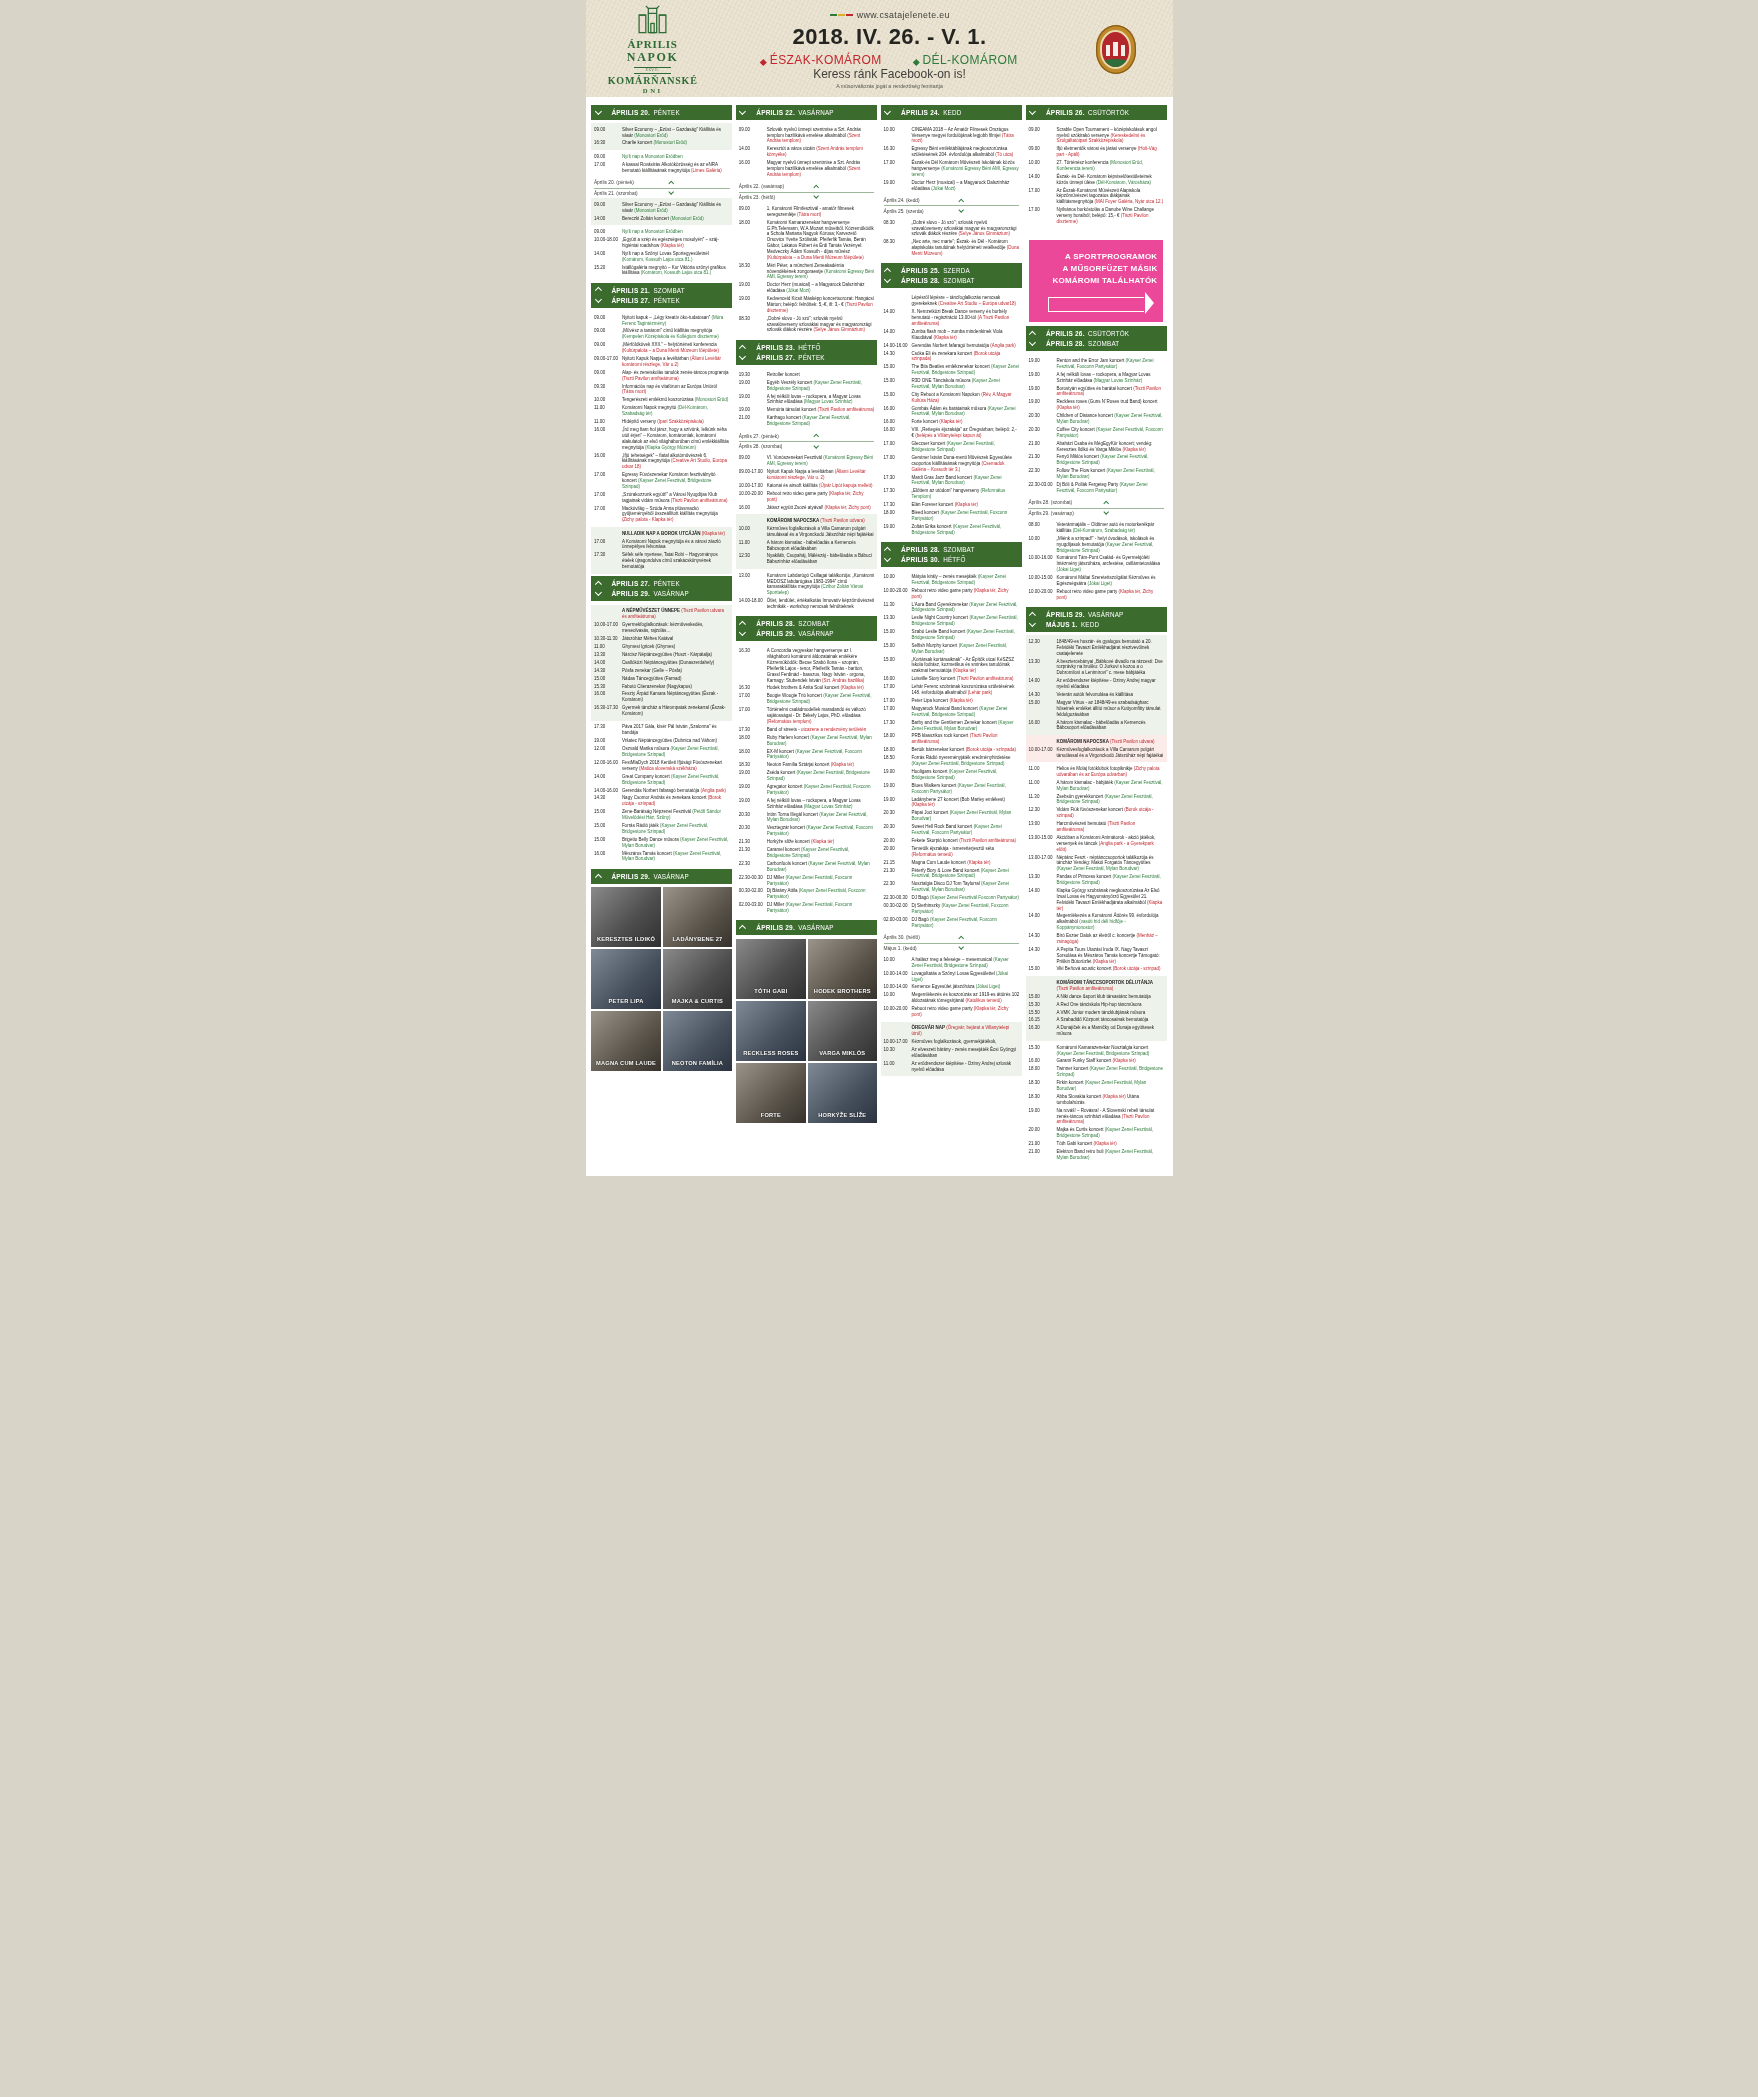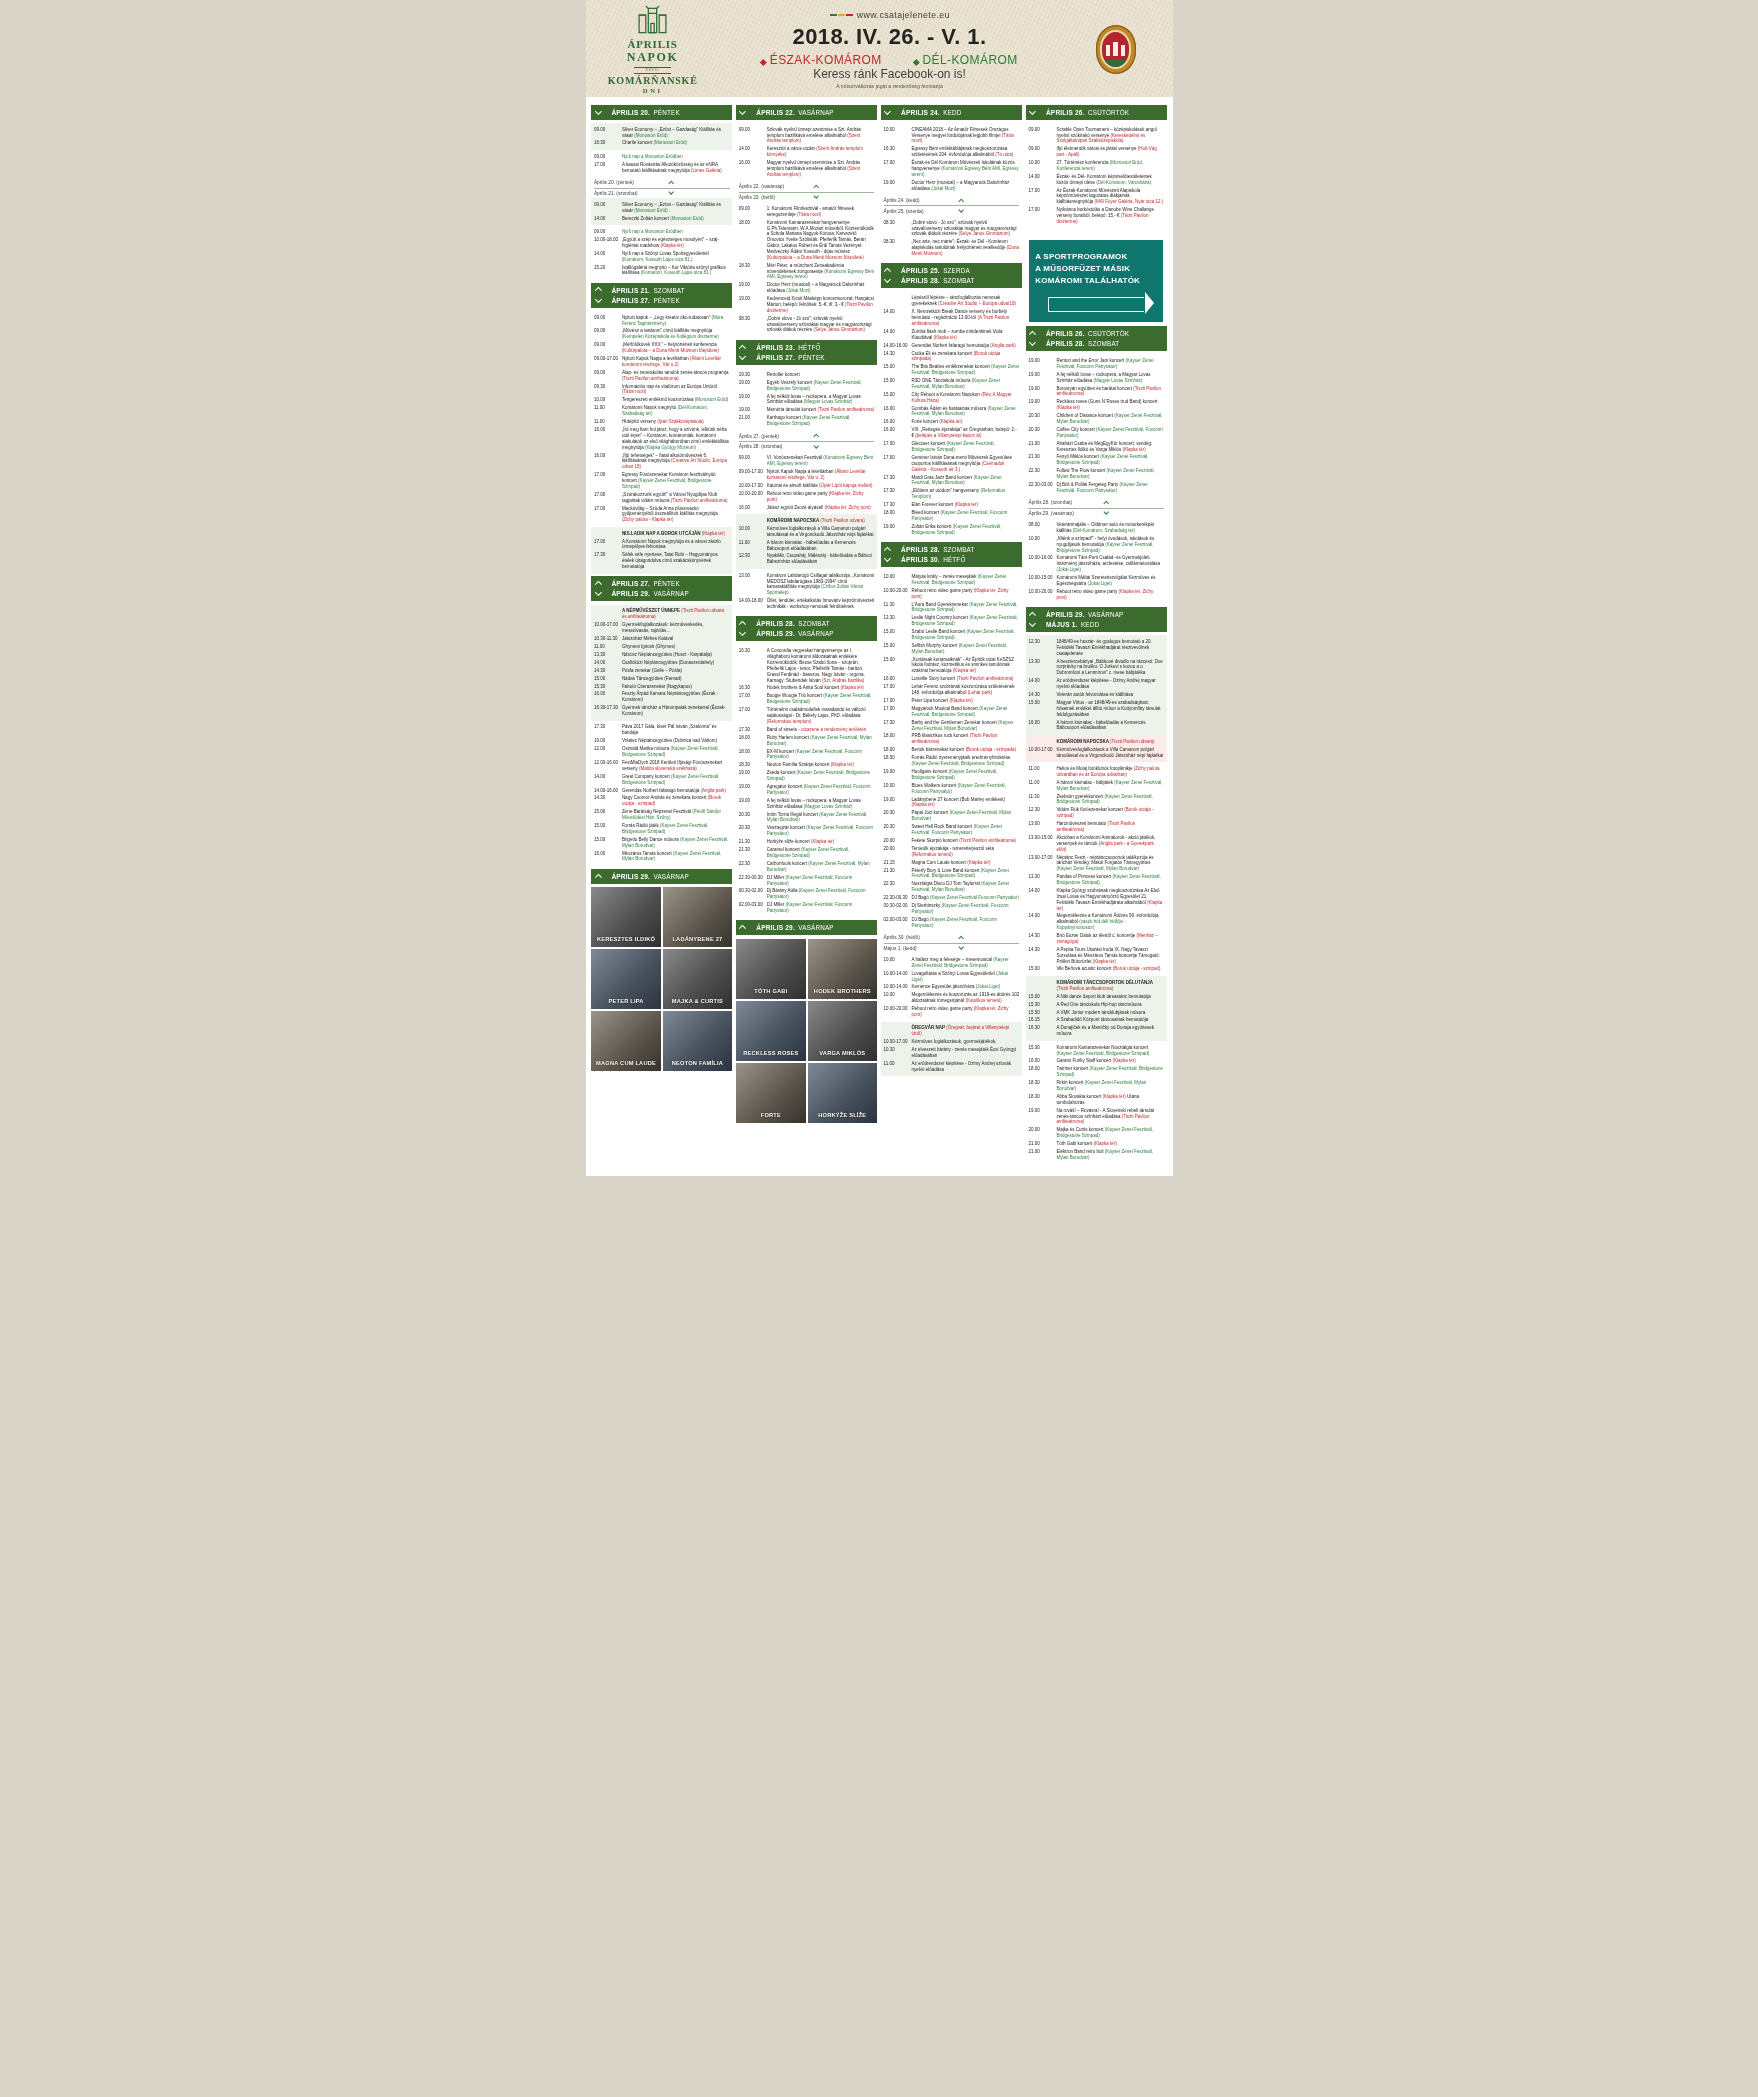--- a/index.html
+++ b/index.html
@@ -50,21 +50,21 @@
   .ev .x{flex:1;font-size:4.5px;line-height:1.3;padding-right:1.7px;}
   .ck{color:#1d1d1b;} .cg{color:#2e7b3c;} .cr{color:#c1272d;} .cb{color:#1d1d1b;font-weight:800;}
   .div{padding:0.8px 2.5px;}
   .div .drow{display:flex;align-items:center;font-size:4.8px;color:#3e3e3a;padding:1.7px 0;}
   .div .dlab{width:63px;}
   .div .gchev{width:3.4px;height:3.4px;border-right:1px solid #2e7b3c;border-bottom:1px solid #2e7b3c;display:inline-block;margin-left:12.6px;}
   .div .gchev.up{transform:rotate(-135deg);margin-top:1.3px;}
   .div .gchev.down{transform:rotate(45deg);margin-top:-1.3px;}
   .div hr{border:none;border-top:0.4px solid #9cb79a;margin:0.4px 0;}
   
-  .notice{background:#0f766e;color:#fff;margin:11px 3.4px 4.2px;padding:11px 5.9px 8.4px;text-align:left;}
+  .notice{background:#ec4899;color:#fff;margin:11px 3.4px 4.2px;padding:11px 5.9px 8.4px;text-align:right;}
   .notice .nl{font-weight:800;font-size:8px;line-height:1.55;letter-spacing:0.2px;}
   .notice .arr{margin:9.2px auto 1.7px;width:78%;height:12.6px;border:1.7px solid #fff;border-right:none;position:relative;}
   .notice .arr:after{content:"";position:absolute;right:-9.2px;top:-5.5px;border:11px solid transparent;border-right:none;border-left:9.2px solid #fff;}
   
   .photos{display:grid;grid-template-columns:1fr 1fr;gap:2.1px;margin-top:0.8px;}
   .ph{height:60px;position:relative;background:linear-gradient(135deg,#8a8a8a,#4c4c4c 60%,#303030);overflow:hidden;}
   .ph:nth-child(3n+2){background:linear-gradient(135deg,#9a948a,#5a544a 60%,#36322c);}
   .ph:nth-child(3n){background:linear-gradient(135deg,#7f8a96,#46505c 60%,#2b3340);}
   .ph .nm{position:absolute;left:0;right:0;bottom:5px;text-align:center;color:#fff;font-weight:800;font-size:5.7px;letter-spacing:0.2px;text-shadow:0 0.4px 1.3px rgba(0,0,0,.9);}
 </style>

